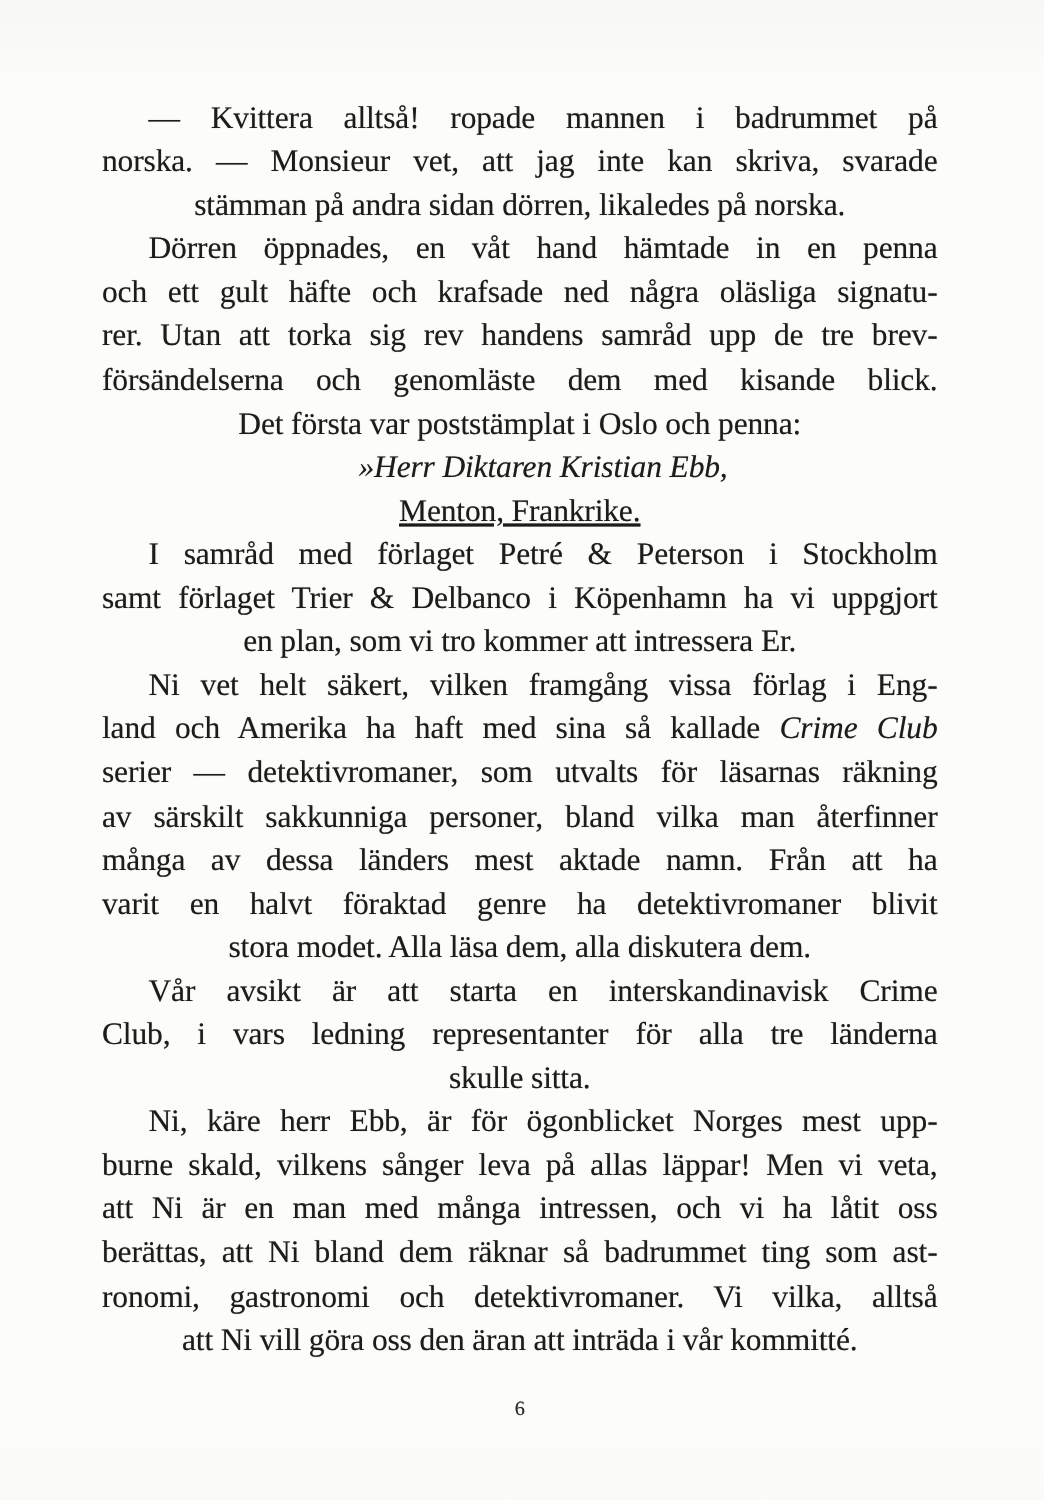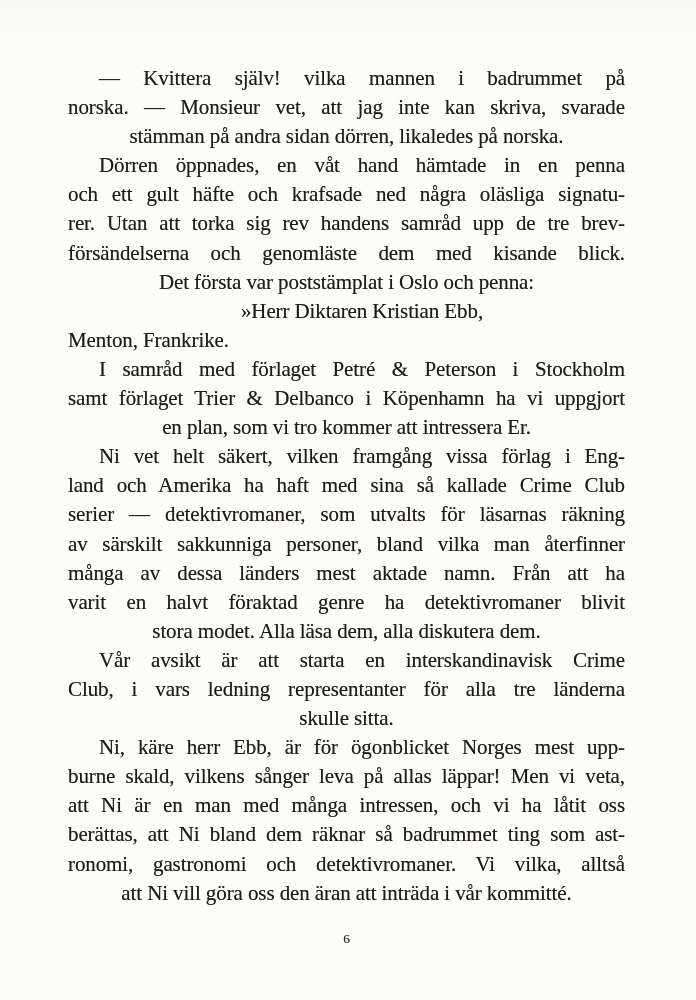--- a/index.html
+++ b/index.html
@@ -30,50 +30,52 @@
     height: 29.1px;
     white-space: nowrap;
     text-align: center;
   }
   .line.justify {
     white-space: normal;
     text-align: justify;
     text-align-last: justify;
   }
   .line.right {
-    text-align: left;
+    text-align: center;
+    text-decoration: underline;
   }
   .line.indent {
     padding-left: 31px;
   }
   .line.indent.justify {
     
     box-sizing: border-box;
   }
   .italic {
+    font-style: italic;
     margin-top: 36px;
   }
   .page-number {
     position: absolute;
     left: 68px;
     top: 929px;
     width: 557px;
     text-align: center;
     font-size: 13.5px;
     line-height: 20px;
     color: #262522;
     text-shadow: 0 0 0.5px rgba(30, 28, 25, 0.5);
   }
 </style>
 </head>
 <body>
 
 <div class="book-page">
   <div class="page-text">
-      <div class="line justify indent"><span>— Kvittera själv! vilka mannen i badrummet på</span></div>
+      <div class="line justify indent"><span>— Kvittera alltså! ropade mannen i badrummet på</span></div>
       <div class="line justify"><span>norska. — Monsieur vet, att jag inte kan skriva, svarade</span></div>
       <div class="line left"><span>stämman på andra sidan dörren, likaledes på norska.</span></div>
       <div class="line justify indent"><span>Dörren öppnades, en våt hand hämtade in en penna</span></div>
       <div class="line justify"><span>och ett gult häfte och krafsade ned några oläsliga signatu-</span></div>
       <div class="line justify"><span>rer. Utan att torka sig rev handens samråd upp de tre brev-</span></div>
       <div class="line justify"><span>försändelserna och genomläste dem med kisande blick.</span></div>
       <div class="line left"><span>Det första var poststämplat i Oslo och penna:</span></div>
       <div class="line left indent"><span class="italic">»Herr Diktaren Kristian Ebb,</span></div>
       <div class="line right"><span>Menton, Frankrike.</span></div>
       <div class="line justify indent"><span>I samråd med förlaget Petré &amp; Peterson i Stockholm</span></div>

